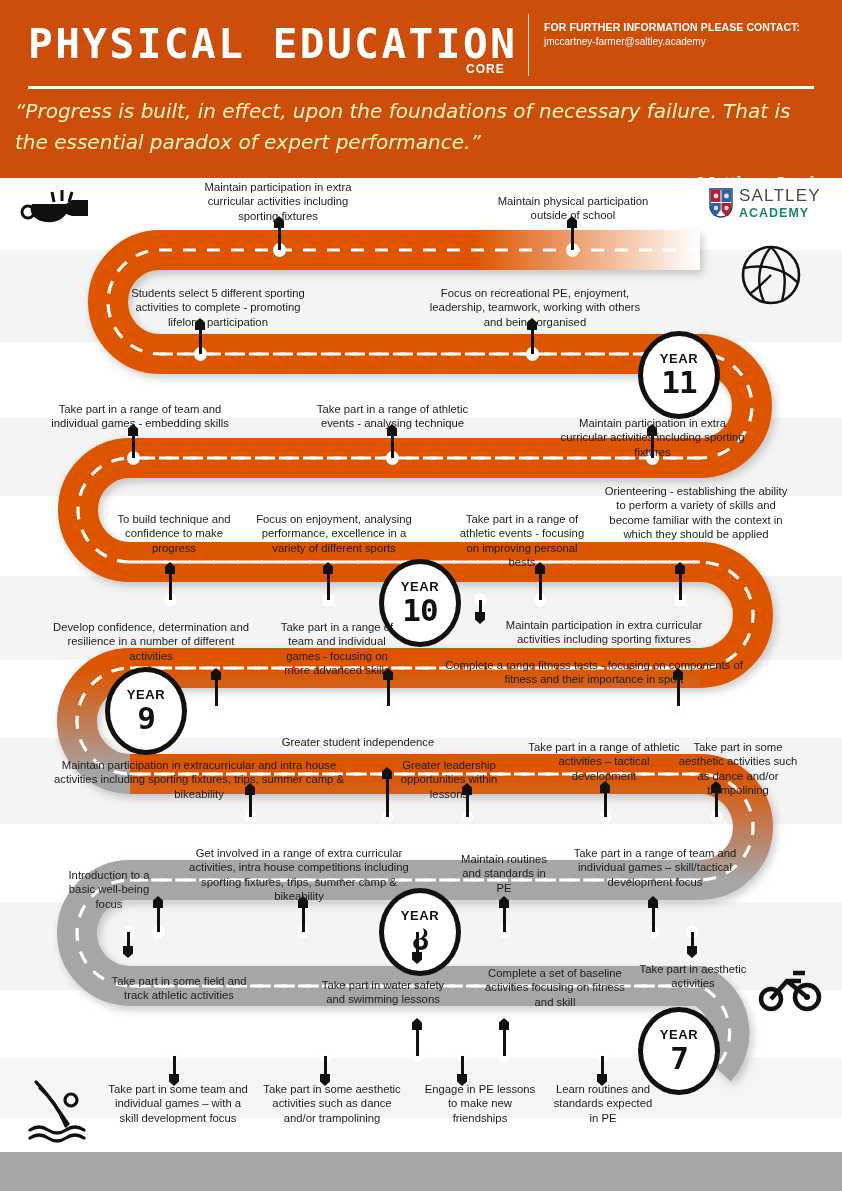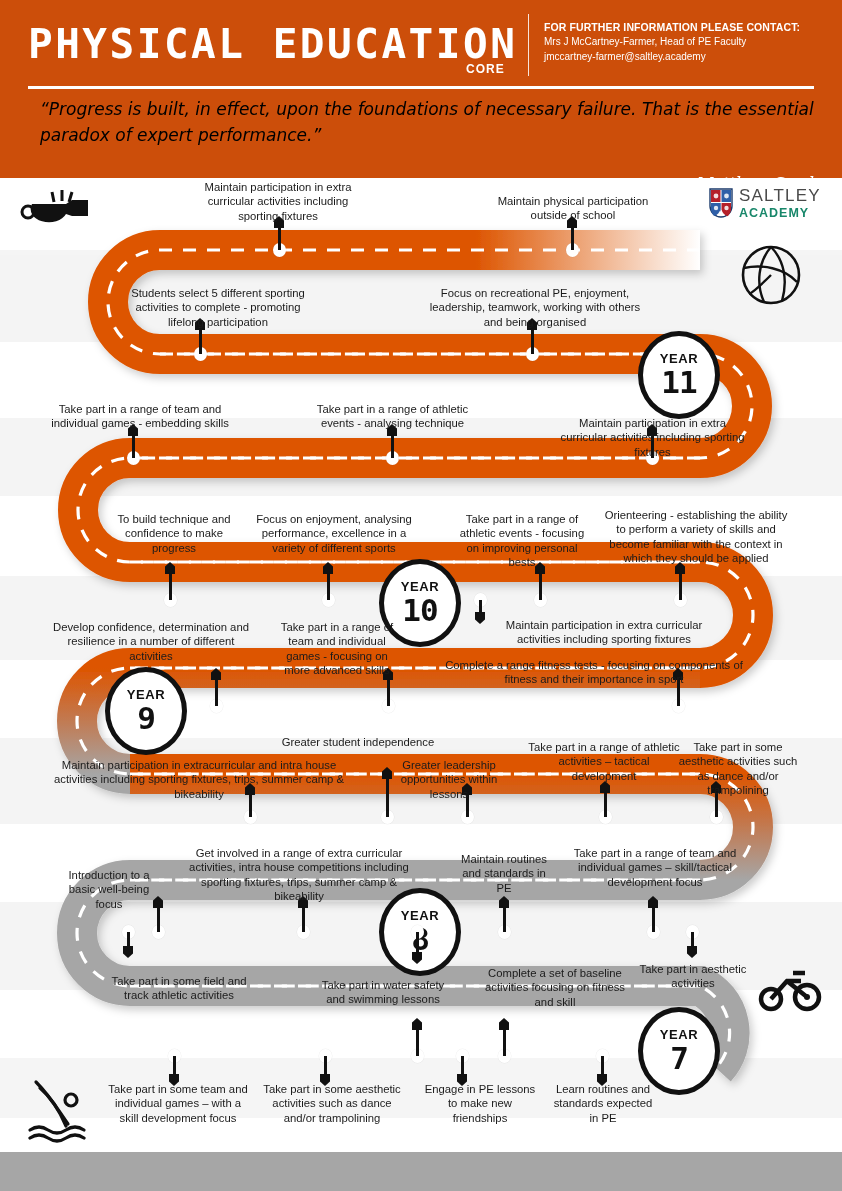--- a/index.html
+++ b/index.html
@@ -9,21 +9,21 @@
   
   #header{position:absolute;left:0;top:0;width:842px;height:178px;background:#cc4e0a;}
   #title{position:absolute;left:28px;top:20px;font-size:41px;font-weight:bold;color:#ffffff;
          letter-spacing:2.5px;font-family:"DejaVu Sans Mono",monospace;white-space:nowrap;}
   #subtitle{position:absolute;left:466px;top:62px;font-size:12px;font-weight:bold;color:#ffffff;letter-spacing:1px;}
   #contact-divider{position:absolute;left:528px;top:14px;width:1px;height:62px;background:#ffffff;opacity:.85;}
   #contact{position:absolute;left:544px;top:20px;width:290px;color:#ffffff;line-height:1.45;}
   #contact .ch{font-size:10.5px;font-weight:bold;letter-spacing:.1px;}
   #contact .cl{font-size:10px;}
   #hrule{position:absolute;left:28px;top:86px;width:786px;height:3px;background:#ffffff;}
-  #quote{position:absolute;left:40px;top:96px;width:780px;color:#000000;font-size:17px;line-height:1.55;
+  #quote{position:absolute;left:15px;top:96px;width:780px;color:#fef9c3;font-size:20px;line-height:1.55;
          font-family:"DejaVu Sans",sans-serif;font-style:italic;}
   #author{position:absolute;right:28px;top:146px;color:#ffffff;font-size:16px;font-style:italic;
           font-family:"DejaVu Serif",serif;margin-top:28px;}
 
   
   #footbar{position:absolute;left:0;top:1152px;width:842px;height:39px;background:#a6a6a6;}
 
   
   #roadsvg{position:absolute;left:0;top:178px;width:842px;height:974px;}
 
@@ -61,21 +61,20 @@
 <body>
 
 <div id="page">
 
   <div id="header">
     <div id="title">PHYSICAL EDUCATION</div>
     <div id="subtitle">CORE</div>
     <div id="contact-divider"></div>
     <div id="contact">
       <div class="ch">FOR FURTHER INFORMATION PLEASE CONTACT:</div>
-      <div class="cl">Mrs J McCartney-Farmer, Head of PE Faculty</div>
       <div class="cl">jmccartney-farmer@saltley.academy</div>
     </div>
     <div id="hrule"></div>
     <div id="quote">“Progress is built, in effect, upon the foundations of necessary failure. That is the essential paradox of expert performance.”</div>
     <div id="author">Matthew Syed</div>
   </div>
 
   <svg id="roadsvg" viewBox="0 0 842 974">
     <defs>
       <linearGradient id="gFadeTop" x1="0" y1="0" x2="1" y2="0">
@@ -389,21 +388,21 @@
   <div class="lbl" style="left:118px;top:286px;width:200px">Students select 5 different sporting activities  to complete - promoting lifelong participation</div>
   <div class="lbl" style="left:420px;top:286px;width:230px">Focus on recreational PE, enjoyment, leadership, teamwork, working with others and being organised</div>
 
   <div class="lbl" style="left:50px;top:402px;width:180px">Take part in a range of team and individual games  - embedding skills</div>
   <div class="lbl" style="left:310px;top:402px;width:165px">Take part in a range of athletic events - analysing technique</div>
   <div class="lbl" style="left:560px;top:416px;width:185px">Maintain participation in extra curricular activities including sporting fixtures</div>
 
   <div class="lbl" style="left:104px;top:512px;width:140px">To build technique and confidence to make progress</div>
   <div class="lbl" style="left:254px;top:512px;width:160px">Focus on enjoyment, analysing performance, excellence in a variety of different sports</div>
   <div class="lbl" style="left:452px;top:512px;width:140px">Take part in a range of athletic events - focusing on improving personal bests</div>
-  <div class="lbl" style="left:600px;top:508px;width:192px">Orienteering - establishing the ability to perform a variety of skills and become familiar with the context in which they should be applied</div>
+  <div class="lbl" style="left:600px;top:484px;width:192px">Orienteering - establishing the ability to perform a variety of skills and become familiar with the context in which they should be applied</div>
 
   <div class="lbl" style="left:46px;top:620px;width:210px">Develop confidence, determination and resilience in  a number of different activities</div>
   <div class="lbl" style="left:276px;top:620px;width:122px">Take part in a range of team and individual games - focusing on more advanced skills</div>
   <div class="lbl" style="left:490px;top:618px;width:228px">Maintain participation in extra curricular activities including sporting fixtures</div>
   <div class="lbl" style="left:444px;top:658px;width:300px">Complete a range fitness tests - focusing on components of fitness and their importance in sport</div>
 
   <div class="lbl" style="left:258px;top:735px;width:200px">Greater student independence</div>
   <div class="lbl" style="left:44px;top:758px;width:310px">Maintain participation in extracurricular and intra house activities including sporting fixtures, trips, summer camp &amp; bikeability</div>
   <div class="lbl" style="left:388px;top:758px;width:122px">Greater leadership opportunities within lessons</div>
   <div class="lbl" style="left:528px;top:740px;width:152px">Take part in a range of athletic activities – tactical development</div>

